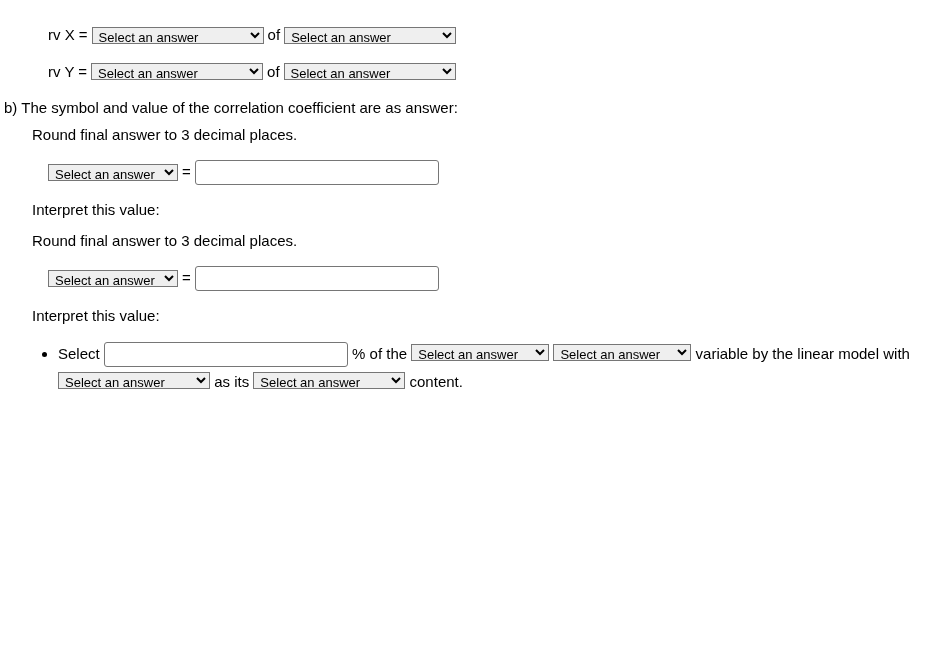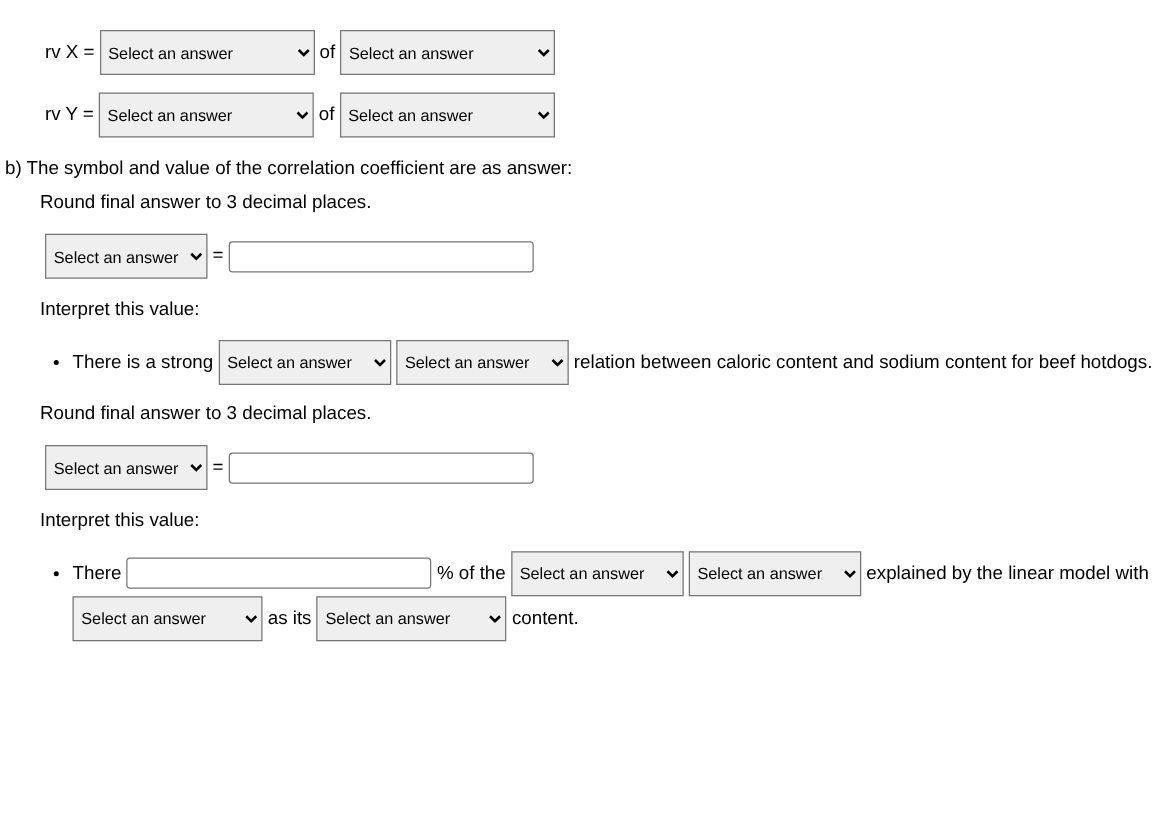--- a/index.html
+++ b/index.html
@@ -17,35 +17,35 @@
     }
     .question-part {
       margin-bottom: 8px;
     }
     .sub-text {
       margin-left: 28px;
       margin-top: 0;
       margin-bottom: 8px;
     }
     .answer-row {
-      margin-left: 32px;
+      margin-left: 44px;
       margin-top: 14px;
       margin-bottom: 14px;
       display: flex;
       align-items: center;
       flex-wrap: wrap;
       gap: 4px;
     }
     select {
       font-family: Arial, sans-serif;
       font-size: 13px;
       padding: 1px 2px;
       border: 1px solid #767676;
       background: #efefef;
-      height: 36px;
+      height: 17px;
     }
     select.wide {
       width: 172px;
     }
     select.med {
       width: 152px;
     }
     select.small {
       width: 130px;
     }
@@ -116,59 +116,47 @@
   <div class="answer-row">
     <select class="small">
       <option>Select an answer</option>
     </select>
     <span>=</span>
     <input type="text" class="wide" style="">
   </div>
 
   <div class="sub-text">Interpret this value:</div>
 
-  <ul>
-    <li>
-      <span>There is a strong</span>
-      <select class="xsmall">
-        <option>Select an answer</option>
-      </select>
-      <select class="xsmall">
-        <option>Select an answer</option>
-      </select>
-      <span>relation between caloric content and sodium content for beef hotdogs.</span>
-    </li>
-  </ul>
 </div>
 
 <div class="question-part">
   <div class="sub-text">Round final answer to 3 decimal places.</div>
 
   <div class="answer-row">
     <select class="small">
       <option>Select an answer</option>
     </select>
     <span>=</span>
     <input type="text" class="wide" style="">
   </div>
 
   <div class="sub-text">Interpret this value:</div>
 
   <ul>
     <li>
-      <span>There</span>
+      <span>Select</span>
       <input type="text" class="med" style="">
       <span>% of the</span>
       <select class="xsmall">
         <option>Select an answer</option>
       </select>
       <select class="xsmall">
         <option>Select an answer</option>
       </select>
-      <span>explained by the linear model with</span>
+      <span>variable by the linear model with</span>
       <select class="med">
         <option>Select an answer</option>
       </select>
       <span>as its</span>
       <select class="med">
         <option>Select an answer</option>
       </select>
       <span>content.</span>
     </li>
   </ul>

